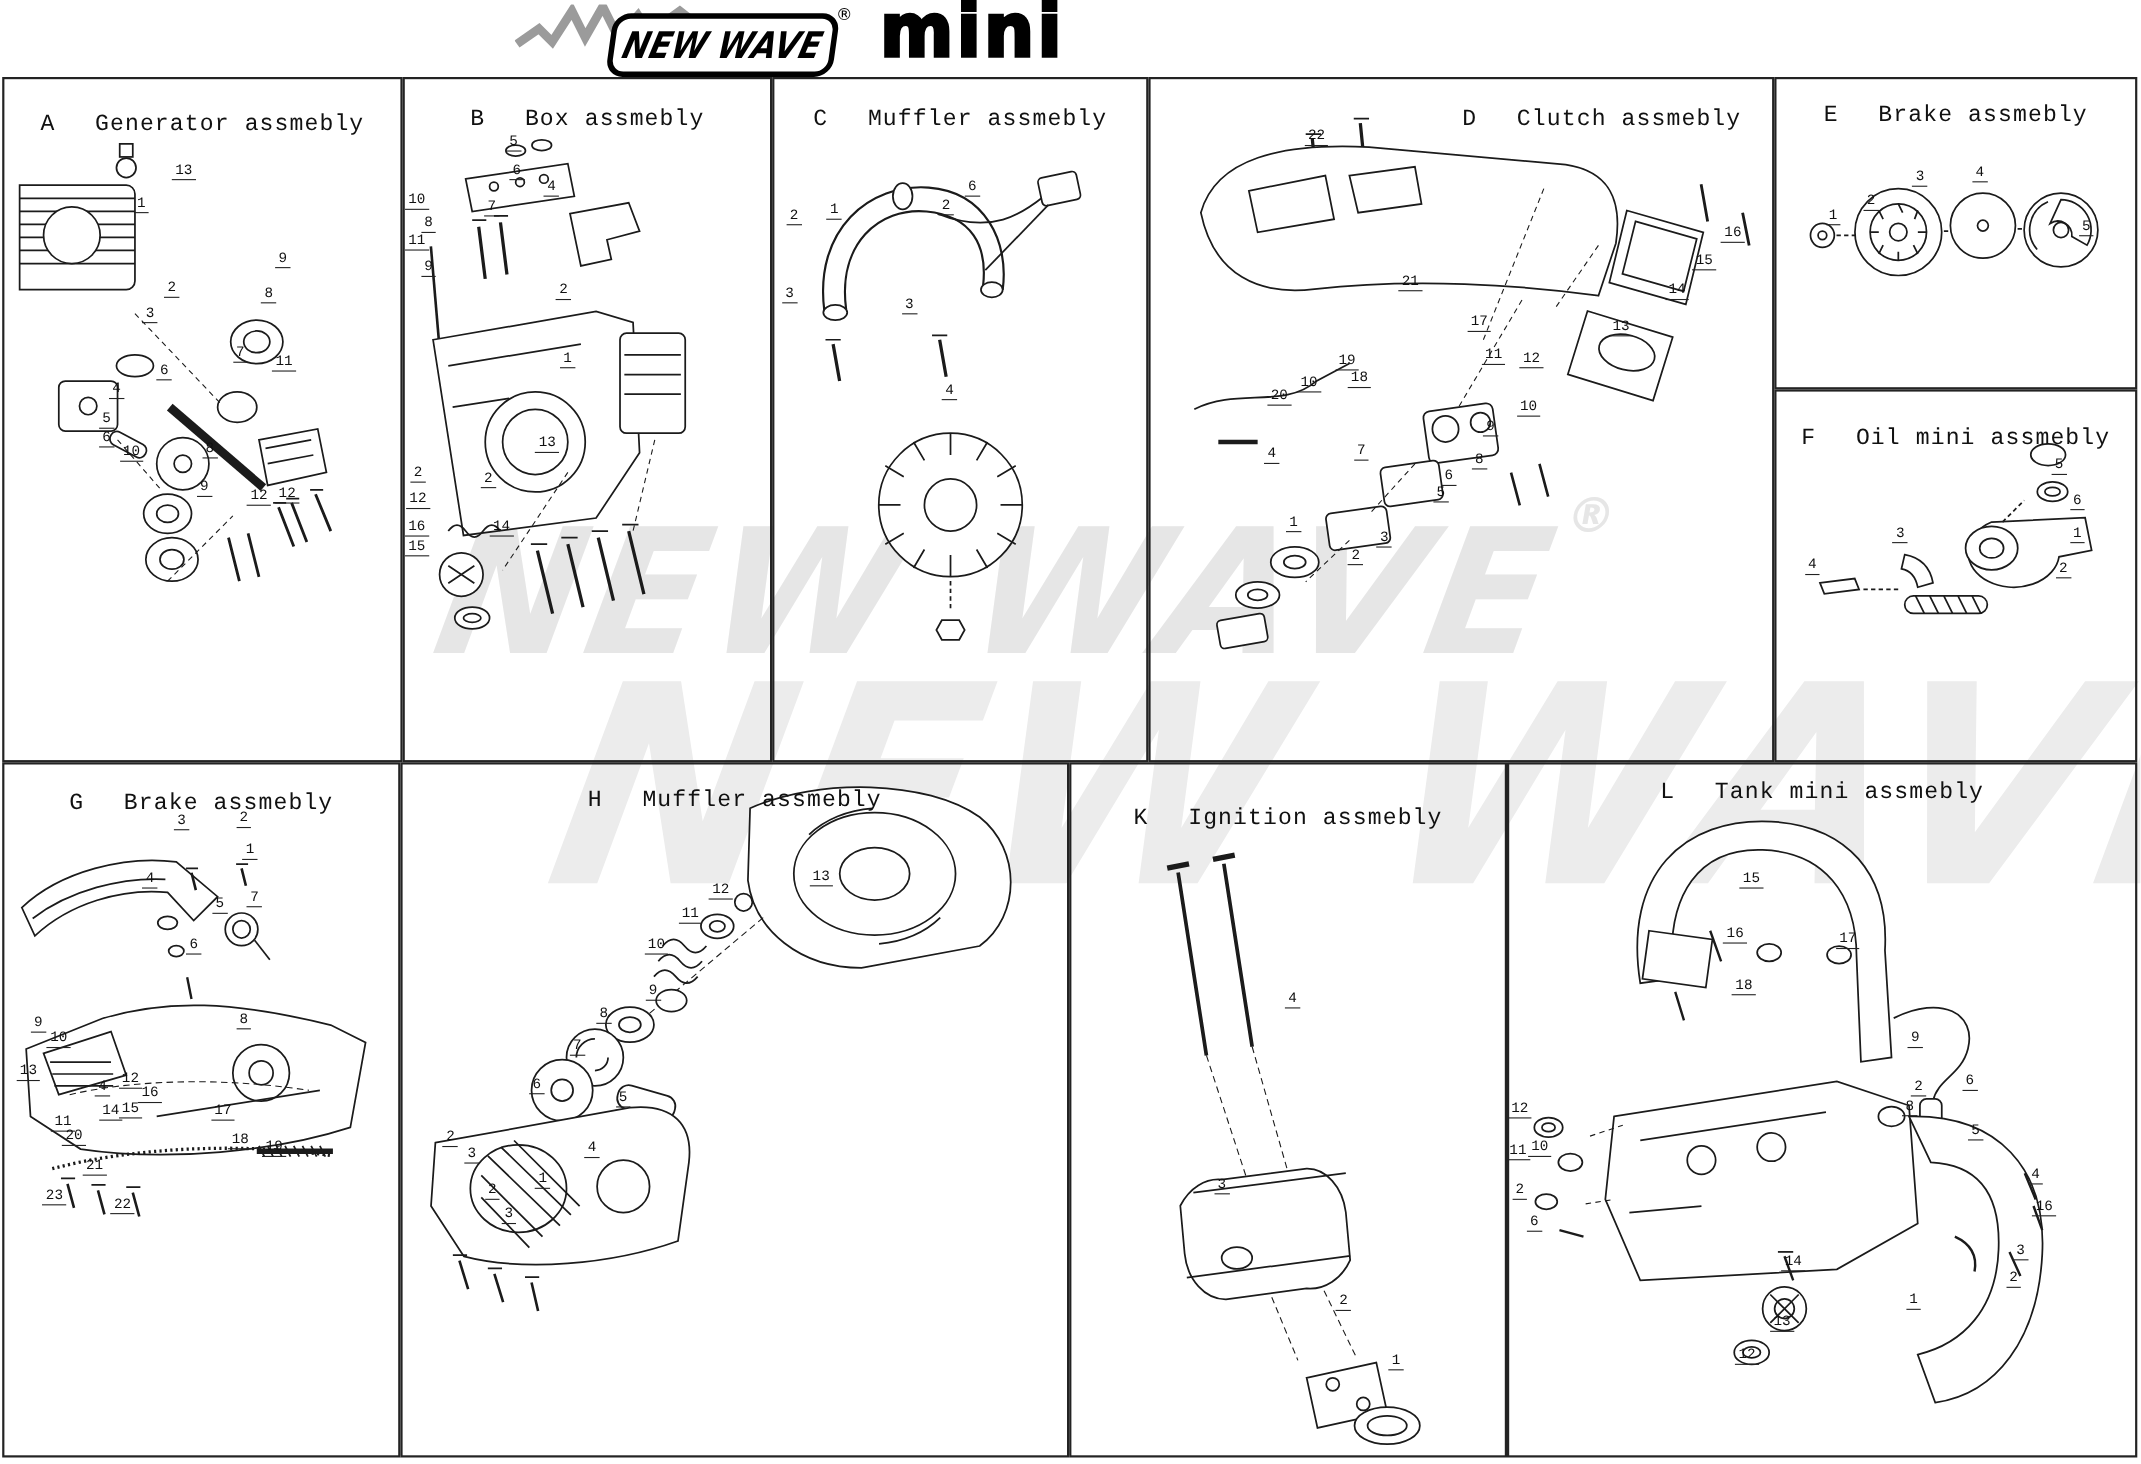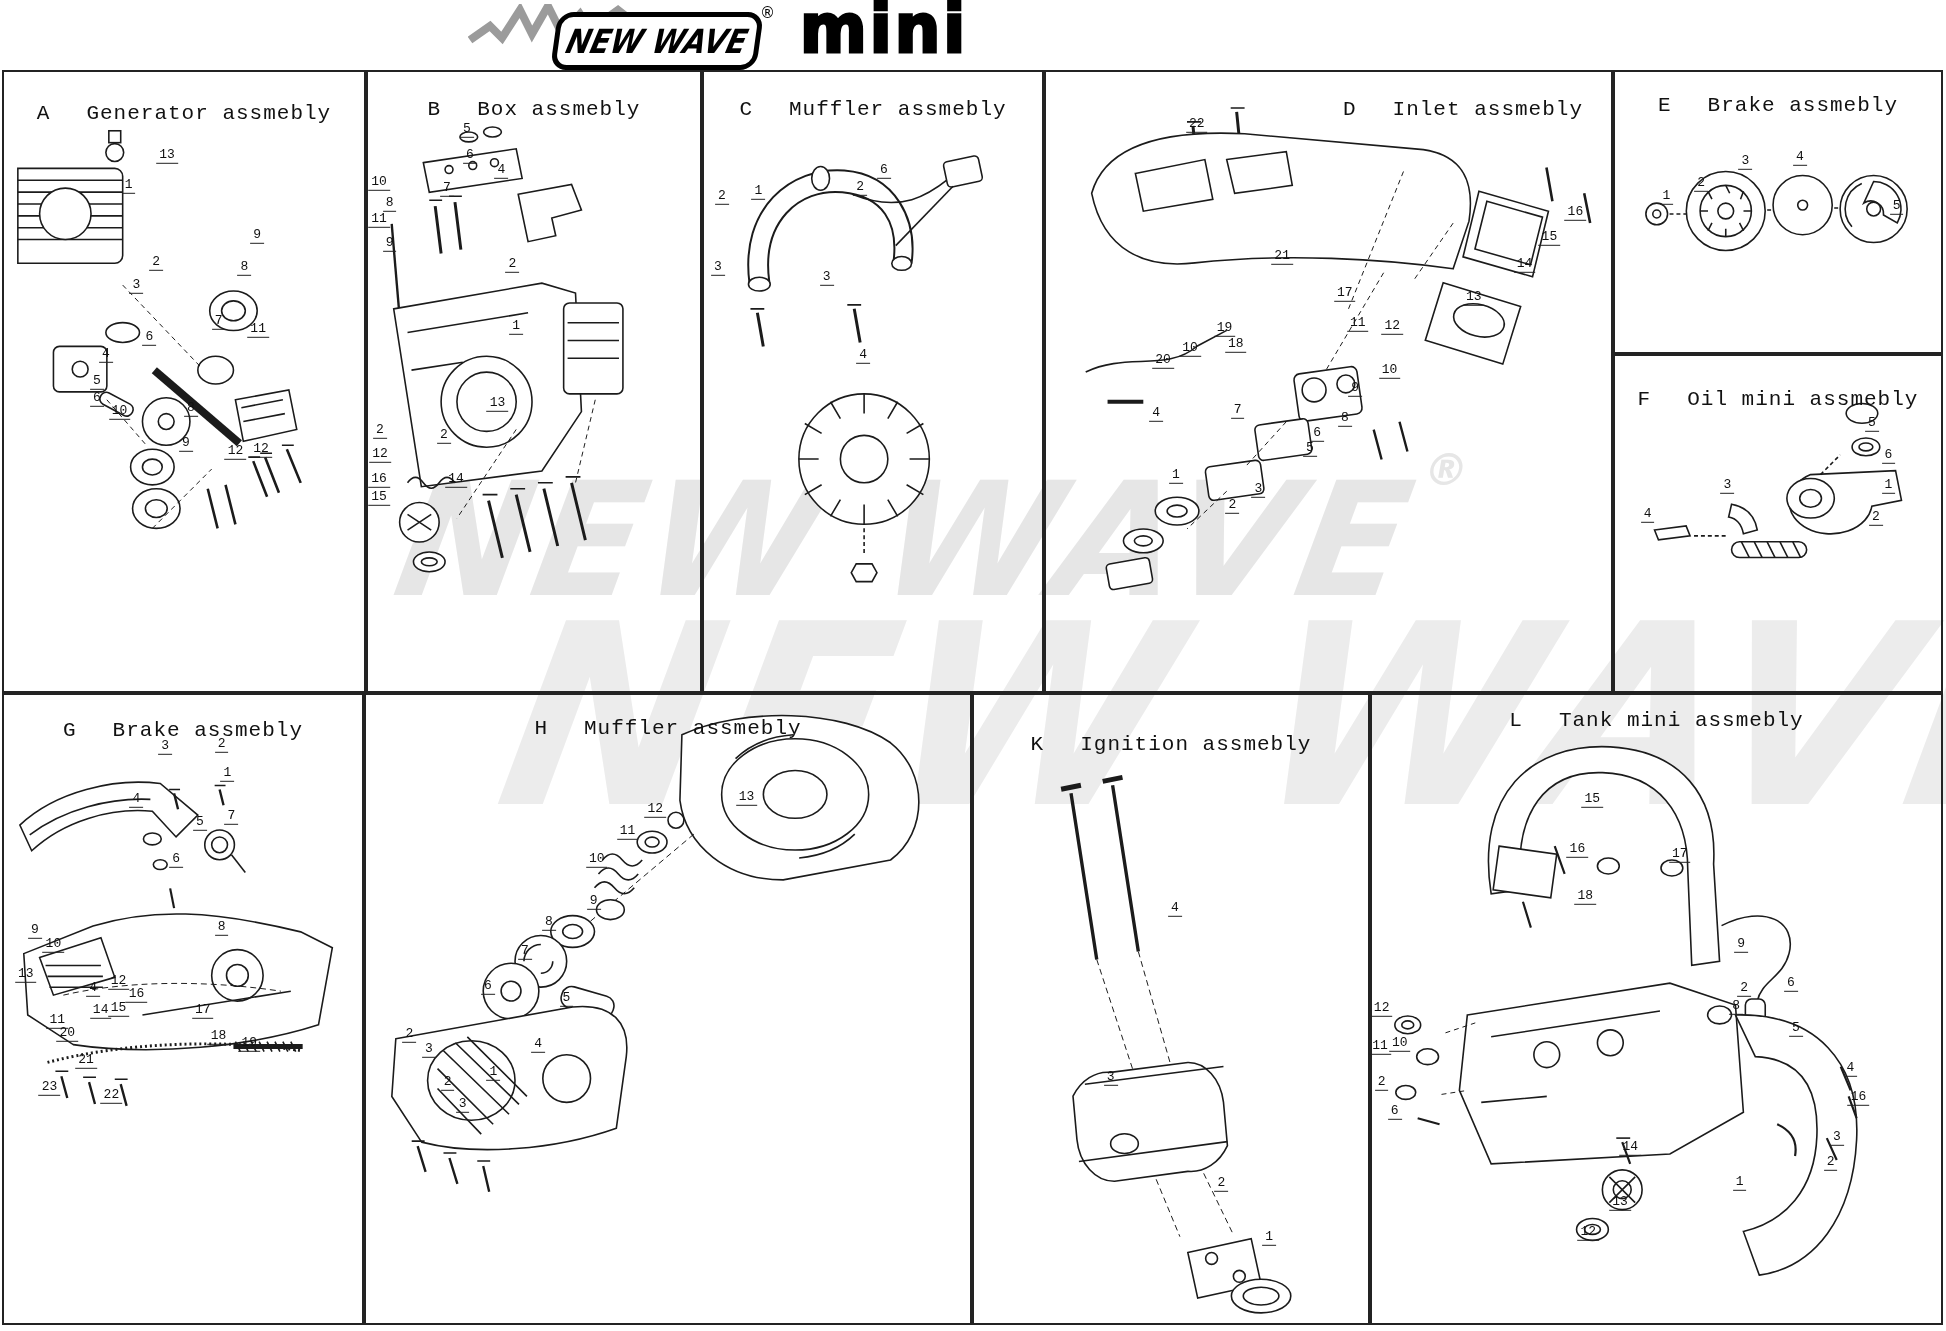--- a/index.html
+++ b/index.html
@@ -214,21 +214,21 @@
         <span class="part-label" style="left: 53.2%; top: 16.2%;">6</span>
         <span class="part-label" style="left: 4.1%; top: 31.8%;">3</span>
         <span class="part-label" style="left: 36.3%; top: 33.5%;">3</span>
         <span class="part-label" style="left: 47.1%; top: 46.1%;">4</span>
       </div>
   </section>
 
   <section class="panel panel-d">
     <h2 class="panel-title t-d">
       <span>D</span>
-      <span>Inlet assmebly</span>
+      <span>Clutch assmebly</span>
     </h2>
     <svg class="diagram" viewBox="0 0 569 623">
       <g fill="none" stroke="#1b1b1b" stroke-width="1.6">
         <path d="M148 54 l4 40 M192 40 l4 40" stroke-width="3"></path>
         <path d="M142 50 h14 M186 36 h14"></path>
         <path d="M46 122 C 60 72, 120 58, 200 62 L 380 78 C 420 84, 432 110, 426 150 L 410 198 C 340 188, 240 182, 150 192 C 100 198, 58 180, 46 122 z" fill="#fff"></path>
         <path d="M90 102 l70 -14 l8 40 l-70 12 z M182 88 l60 -8 l6 34 l-58 8 z"></path>
         <path d="M410 152 l-40 58 M360 100 l-56 140" stroke-dasharray="5 4" stroke-width="1"></path>
         <path d="M436 120 l70 20 l-16 66 l-70 -20 z" fill="#fff"></path>
         <path d="M444 130 l56 16 l-12 48 l-56 -16 z"></path>

